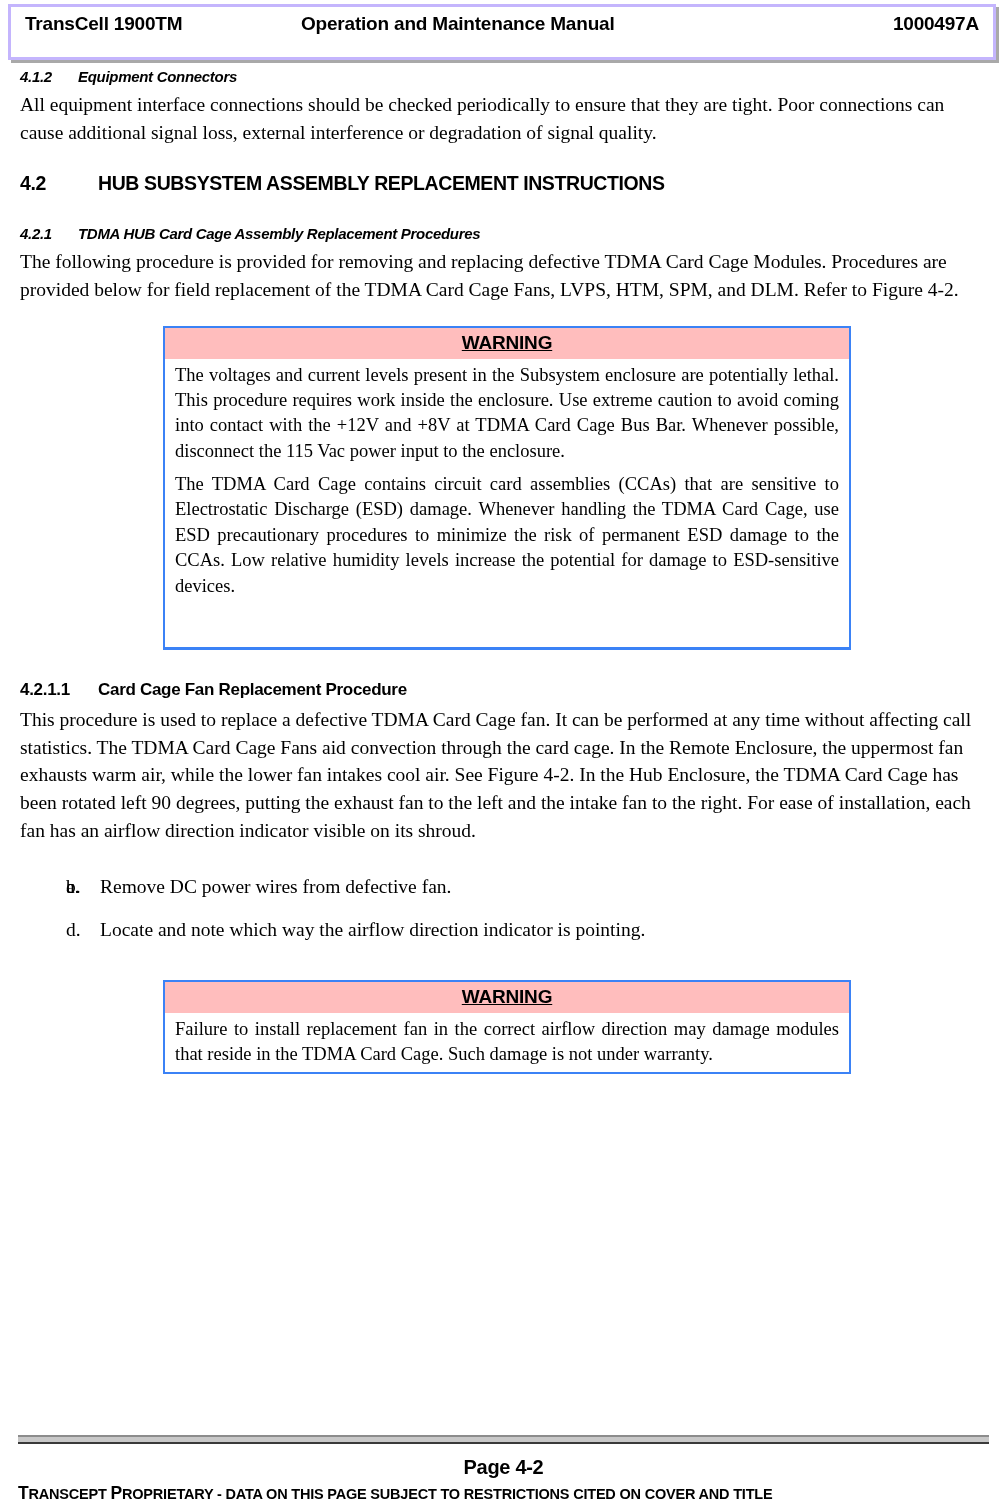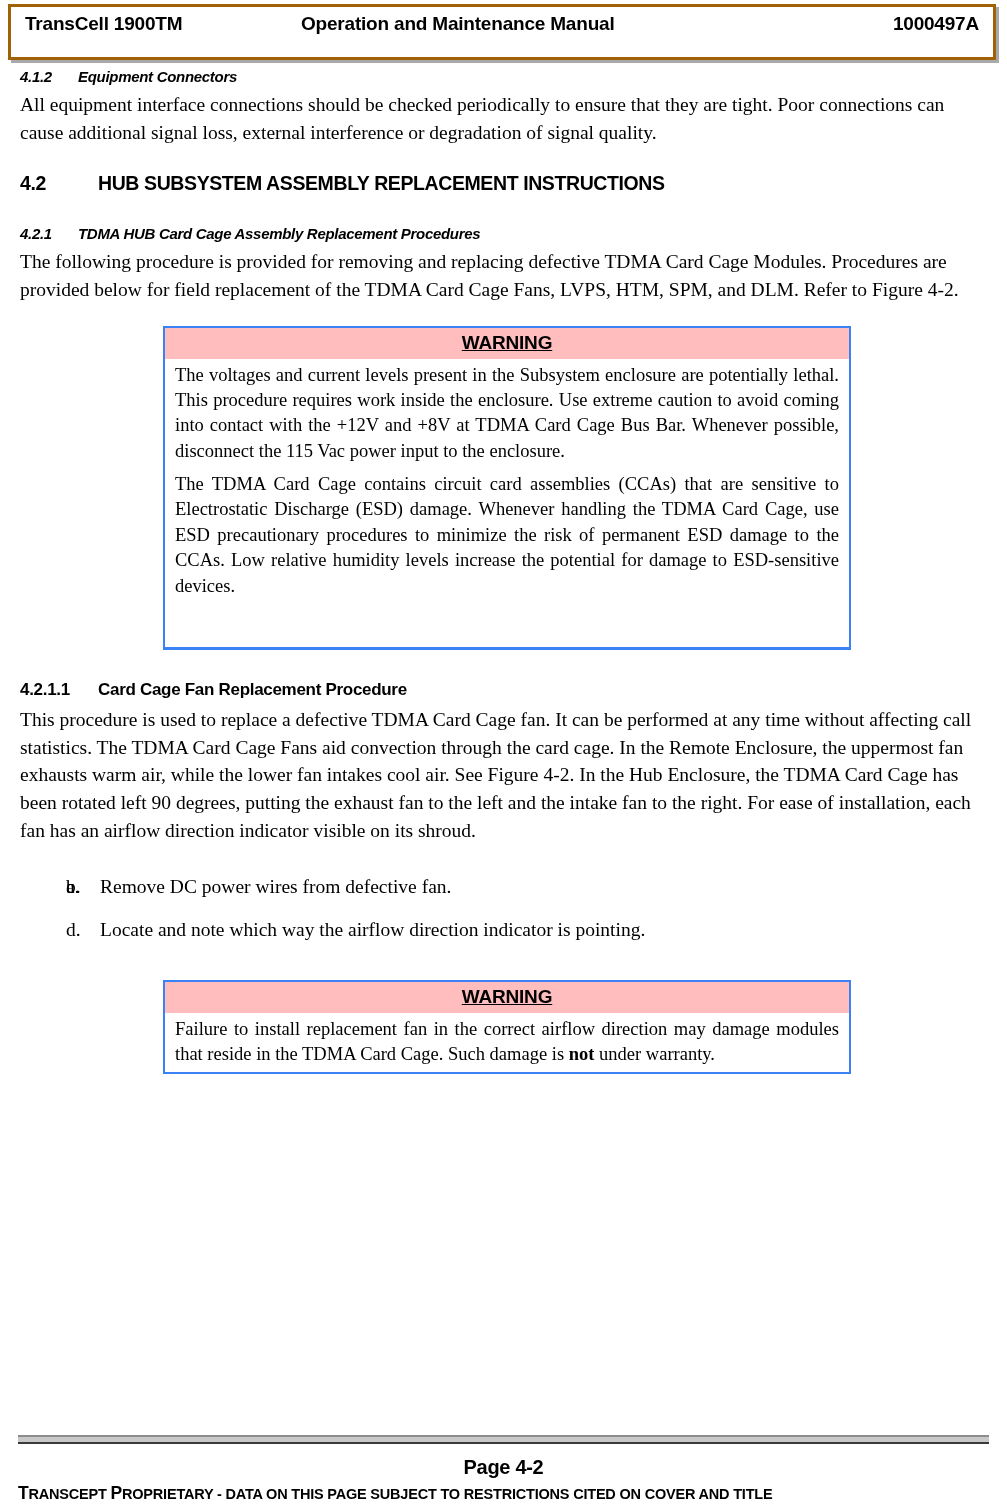--- a/index.html
+++ b/index.html
@@ -24,21 +24,21 @@
     box-sizing: border-box;
   }
 
   
   .header-box {
     position: absolute;
     left: 8px;
     top: 4px;
     width: 988px;
     height: 56px;
-    border: 3px solid #a16207;
+    border: 3px solid #c4b5fd;
     box-sizing: border-box;
     background: #fff;
     box-shadow: 3px 3px 0 #a9a9a9;
   }
   .header-row {
     position: absolute;
     left: 0; top: 2px;
     width: 100%;
     height: 30px;
     display: flex;
@@ -127,21 +127,21 @@
   .warn-title span.u { text-decoration: underline; }
 
   .warn-body {
     font-family: "Liberation Serif", "DejaVu Serif", serif;
     font-size: 18.5px;
     line-height: 1.37;
     text-align: justify;
     text-justify: inter-word;
     padding: 4px 10px 4px 10px;
   }
-  .warn-body b { font-weight: bold; }
+  .warn-body b { font-weight: normal; }
 
   .esd-title {
     text-align: center;
     font-family: "Liberation Sans", "DejaVu Sans", sans-serif;
     font-weight: bold;
     font-size: 19px;
     padding: 2px 0 4px 0;
     letter-spacing: -0.2px;
     display: flex;
     align-items: center;

